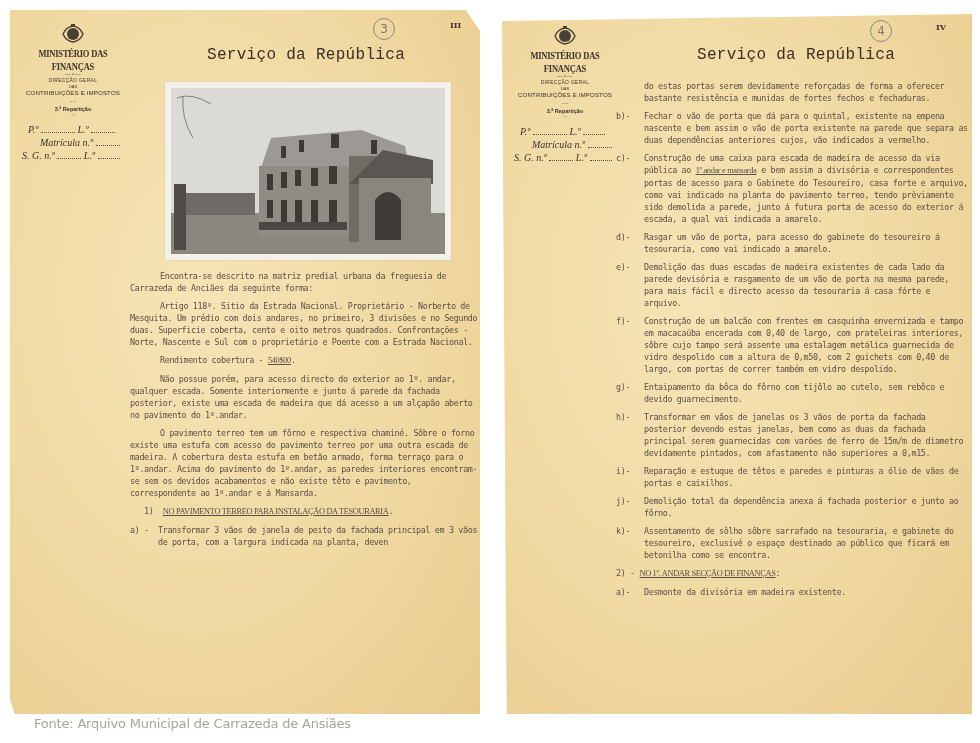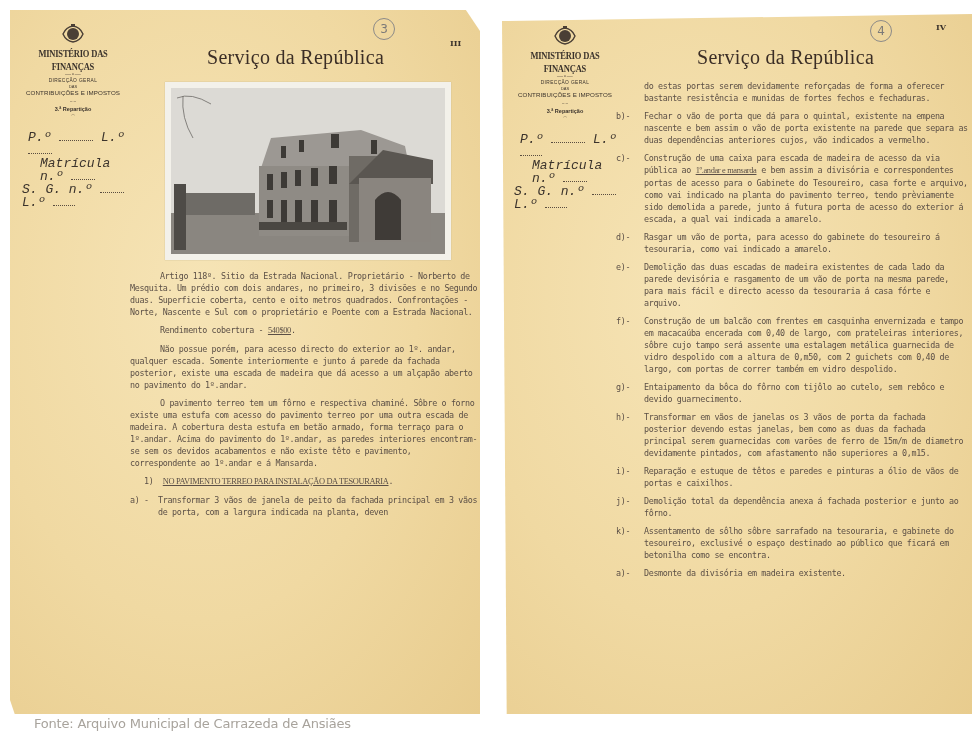--- a/index.html
+++ b/index.html
@@ -21,25 +21,25 @@
     position: absolute; left: 8px; top: 14px; width: 110px; text-align: center;
     font-family: "Liberation Sans", sans-serif; color: #3b332c;
   }
   .crest { width: 26px; height: 20px; margin: 0 auto 2px; }
   .lh-ministry { font-family: "Liberation Serif", serif; font-size: 8.5px; font-weight: bold; letter-spacing: -0.2px; transform: scaleY(1.3); }
   .lh-orn { font-size: 6px; line-height: 8px; color: #5a4d40; }
   .lh-small { font-size: 4.8px; letter-spacing: 0.4px; line-height: 6px; }
   .lh-tiny { font-size: 4px; line-height: 5px; }
   .lh-contrib { font-size: 6.2px; line-height: 8px; letter-spacing: 0.1px; }
   .lh-rep { font-size: 5.5px; font-weight: bold; line-height: 8px; }
-  .lh-fields { margin-top: 10px; font-family: Liberation Mono, monospace; font-style: italic; font-size: 13px; line-height: 13px; text-align: left; padding-left: 10px; }
+  .lh-fields { margin-top: 2px; font-family: Liberation Serif, serif; font-style: italic; font-size: 10px; line-height: 13px; text-align: left; padding-left: 10px; }
   .lh-fields .blank { display: inline-block; border-bottom: 1px dotted #5a4d40; height: 6px; vertical-align: baseline; }
 
   .header-title {
-    position: absolute; font-family: Liberation Serif, serif; font-size: 20px;
+    position: absolute; font-family: Liberation Mono, monospace; font-size: 16px;
     color: #3b2e26; letter-spacing: 0.3px;
   }
   .folio { position: absolute; font-family: "DejaVu Serif", serif; font-weight: bold; font-size: 8px; color: #3b332c; }
   .circle-num {
     position: absolute; width: 20px; height: 20px; border: 1px solid #8c8a88; border-radius: 50%;
     font-family: "DejaVu Sans", sans-serif; font-size: 12px; color: #7c7a78; text-align: center; line-height: 20px;
   }
 
   .photo {
     position: absolute; left: 155px; top: 72px; width: 286px; height: 178px;
@@ -62,21 +62,21 @@
   .caption {
     position: absolute; left: 34px; top: 716px;
     font-family: "DejaVu Sans", sans-serif; font-size: 13px; color: #a8a39c; letter-spacing: -0.2px;
   }
 </style>
 </head>
 <body>
 
 <div class="page" id="page-left">
   <div class="circle-num" style="left:363px; top:8px;">3</div>
-  <div class="folio" style="left:440px; top:28px;">III</div>
+  <div class="folio" style="left:440px; top:10px;">III</div>
 
   <div class="letterhead">
     <svg class="crest" viewBox="0 0 26 20">
       <circle cx="13" cy="10" r="6" fill="#4a3f35"></circle>
       <path d="M3 10 Q6 3 13 2 Q20 3 23 10 Q20 17 13 18 Q6 17 3 10Z" fill="none" stroke="#4a3f35" stroke-width="1.4"></path>
       <rect x="11" y="0" width="4" height="3" fill="#4a3f35"></rect>
     </svg>
     <div class="lh-ministry">MINISTÉRIO DAS FINANÇAS</div>
     <div class="lh-orn">—∘—</div>
     <div class="lh-small">DIRECÇÃO GERAL</div>
@@ -121,20 +121,21 @@
         <rect x="110" y="58" width="5" height="12"></rect>
           <rect x="128" y="52" width="5" height="12"></rect>
         <rect x="160" y="46" width="8" height="14"></rect>
           <rect x="200" y="52" width="6" height="14"></rect>
       </g>
       <rect x="88" y="134" width="88" height="8" fill="#4a4742"></rect>
     </svg>
   </div>
 
   <div class="text" style="left:120px; top:260px; width:348px;">
+    <p class="indent">Encontra-se descrito na matriz predial urbana da freguesia de Carrazeda de Anciães da seguinte forma:</p>
     <p class="indent">Artigo 118º. Sitio da Estrada Nacional. Proprietário - Norberto de Mesquita. Um prédio com dois andares, no primeiro, 3 divisões e no Segundo duas. Superficie coberta, cento e oito metros quadrados. Confrontações - Norte, Nascente e Sul com o proprietário e Poente com a Estrada Nacional.</p>
     <p class="indent"><span>Rendimento cobertura - </span><span class="u">540$00</span><span>.</span></p>
     <p class="indent">Não possue porém, para acesso directo do exterior ao 1º. andar, qualquer escada. Somente interiormente e junto á parede da fachada posterior, existe uma escada de madeira que dá acesso a um alçapão aberto no pavimento do 1º.andar.</p>
     <p class="indent">O pavimento terreo tem um fôrno e respectiva chaminé. Sôbre o forno existe uma estufa com acesso do pavimento terreo por uma outra escada de madeira. A cobertura desta estufa em betão armado, forma terraço para o 1º.andar. Acima do pavimento do 1º.andar, as paredes interiores encontram-se sem os devidos acabamentos e não existe têto e pavimento, correspondente ao 1º.andar e á Mansarda.</p>
     <p style="padding-left:14px"><span>1)</span>&nbsp;&nbsp;<span class="u">NO PAVIMENTO TERREO PARA INSTALAÇÃO DA TESOURARIA</span><span>.</span></p>
     <div class="item">
       <span class="lbl">a) -</span>
       <span class="body">Transformar 3 vãos de janela de peito da fachada principal em 3 vãos de porta, com a largura indicada na planta, deven</span>
     </div>
   </div>
@@ -204,20 +205,21 @@
     </div>
     <div class="item">
       <span class="lbl">j)-</span>
       <span class="body">Demolição total da dependência anexa á fachada posterior e junto ao fôrno.</span>
     </div>
     <div class="item">
       <span class="lbl">k)-</span>
       <span class="body">Assentamento de sôlho sôbre sarrafado na tesouraria, e gabinete do tesoureiro, exclusivé o espaço destinado ao público que ficará em betonilha como se encontra.</span>
     </div>
 
+    <p><span>2) -</span> <span class="u">NO 1º. ANDAR SECÇÃO DE FINANÇAS</span><span>:</span></p>
     <div class="item">
       <span class="lbl">a)-</span>
       <span class="body">Desmonte da divisória em madeira existente.</span>
     </div>
   </div>
 </div>
 
 <div class="caption">Fonte: Arquivo Municipal de Carrazeda de Ansiães</div>
 
 </body></html>

